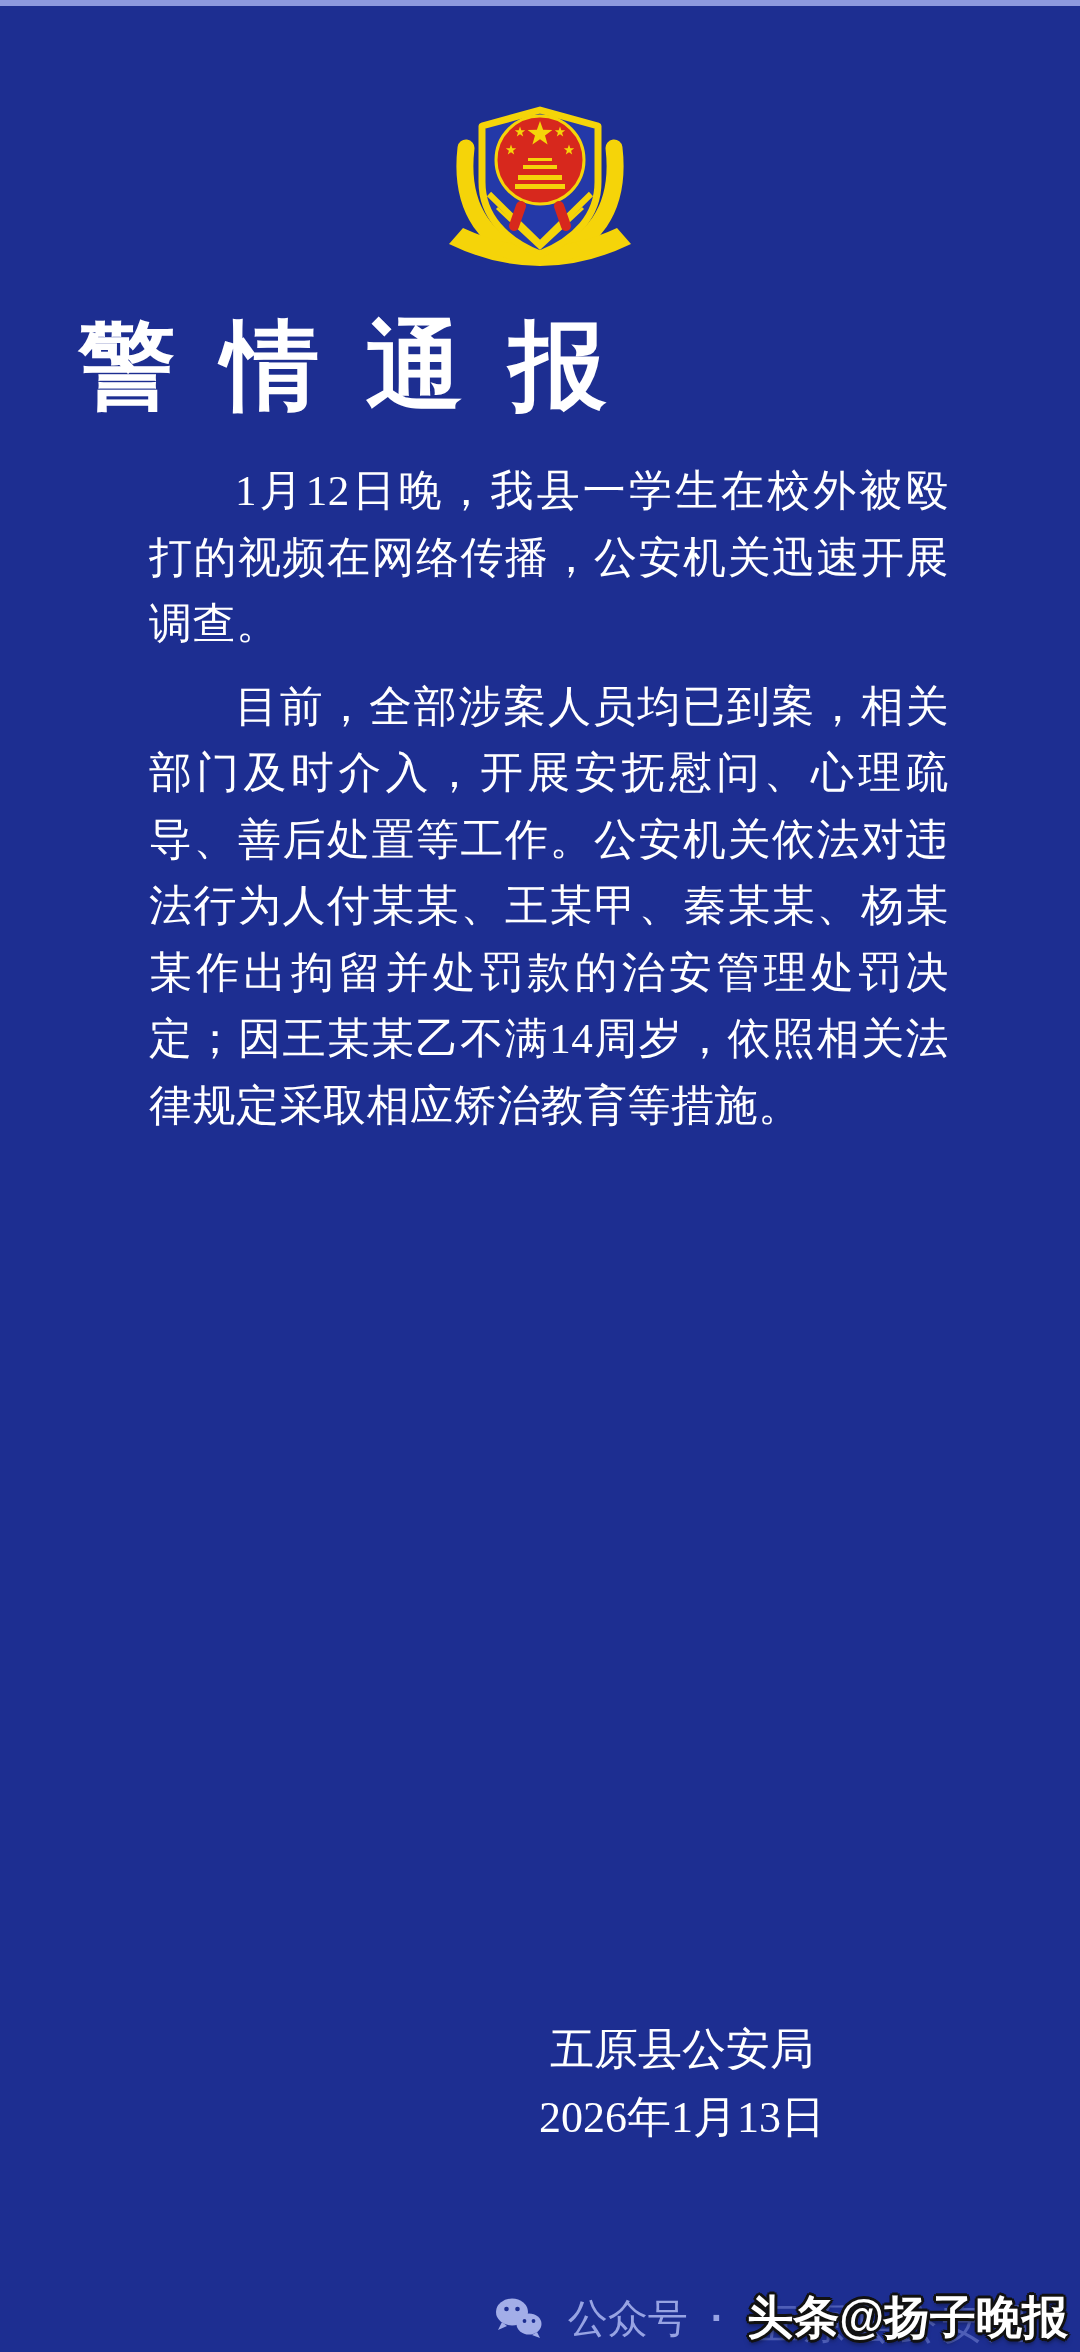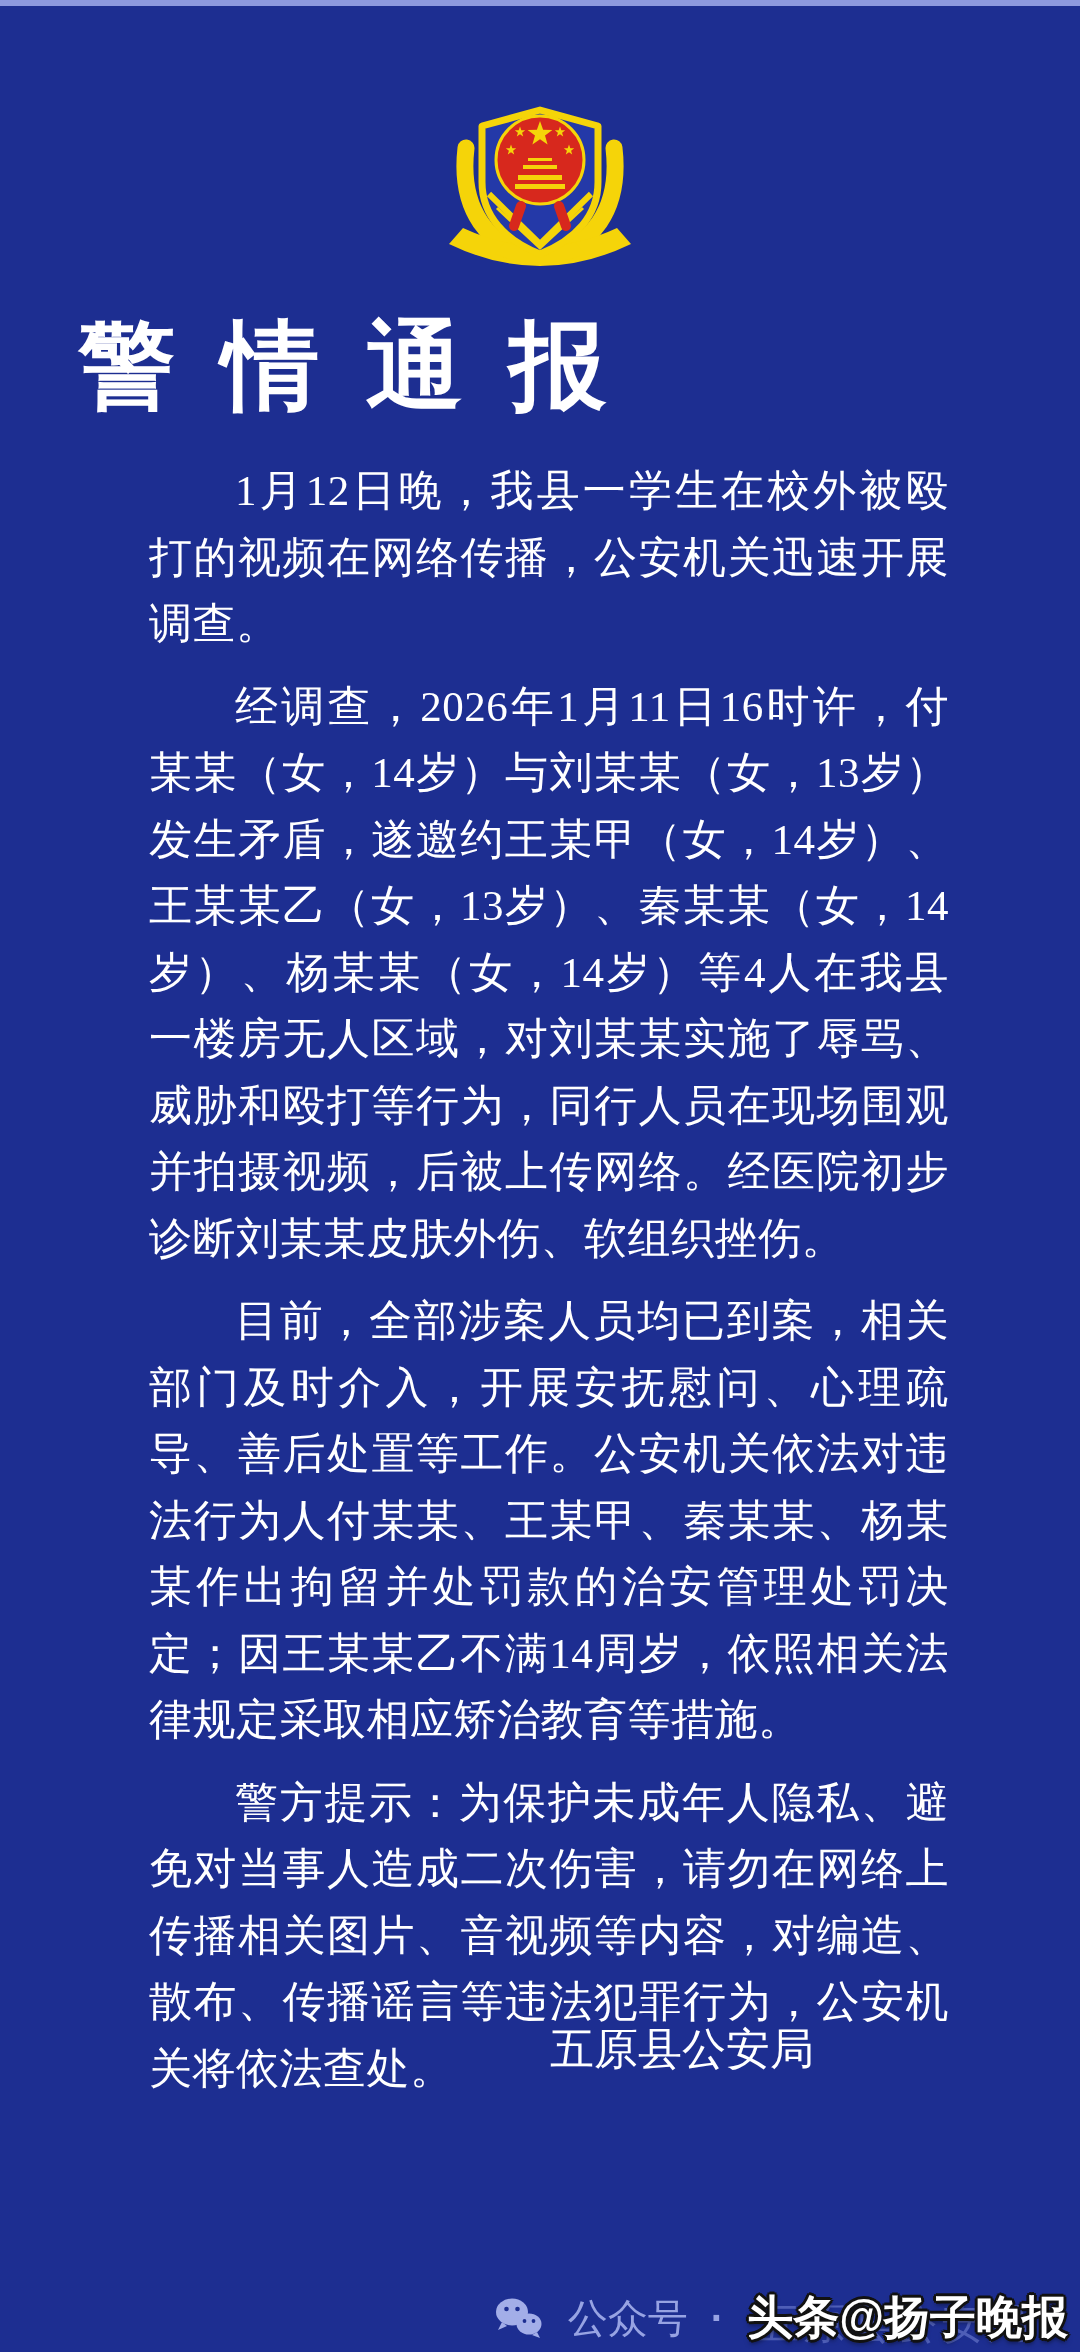--- a/index.html
+++ b/index.html
@@ -111,27 +111,26 @@
     </g>
 
     <path d="M86,110 l-7,20" stroke="#d7281d" stroke-width="10" stroke-linecap="round"></path>
     <path d="M124,110 l7,20" stroke="#d7281d" stroke-width="10" stroke-linecap="round"></path>
   </svg>
 
   <div class="notice-title">警情通报</div>
 
   <div class="body-text">
     <p>1月12日晚，我县一学生在校外被殴打的视频在网络传播，公安机关迅速开展调查。</p>
-    <p>经调查，2026年1月11日16时许，付某某（女，14岁）与刘某某（女，13岁）发生矛盾，遂邀约王某甲（女，14岁）、王某某乙（女，13岁）、秦某某（女，14岁）、杨某某（女，14岁）等4人在我县一楼房无人区域，对刘某某实施了辱骂、威胁和殴打等行为，同行人员在现场围观并拍摄视频，后被上传网络。经医院初步诊断刘某某皮肤外伤、软组织挫伤。</p>
     <p>目前，全部涉案人员均已到案，相关部门及时介入，开展安抚慰问、心理疏导、善后处置等工作。公安机关依法对违法行为人付某某、王某甲、秦某某、杨某某作出拘留并处罚款的治安管理处罚决定；因王某某乙不满14周岁，依照相关法律规定采取相应矫治教育等措施。</p>
-    <p>警方提示：为保护未成年人隐私、避免对当事人造成二次伤害，请勿在网络上传播相关图片、音视频等内容，对编造、散布、传播谣言等违法犯罪行为，公安机关将依法查处。</p>
   </div>
 
   <div class="signature">
     <div>五原县公安局</div>
+    <div>2026年1月13日</div>
   </div>
 
   <div class="footer">
     <svg class="wechat-icon" viewBox="0 0 52 44" width="52" height="44" aria-hidden="true">
       <g fill="#a3aee8">
         <ellipse cx="19" cy="16" rx="16" ry="13.5"></ellipse>
         <path d="M9,26 l-4,8 l9,-4 z"></path>
         <ellipse cx="36" cy="28" rx="12.5" ry="10.5"></ellipse>
         <path d="M44,36 l3,6 l-8,-3 z"></path>
       </g>

